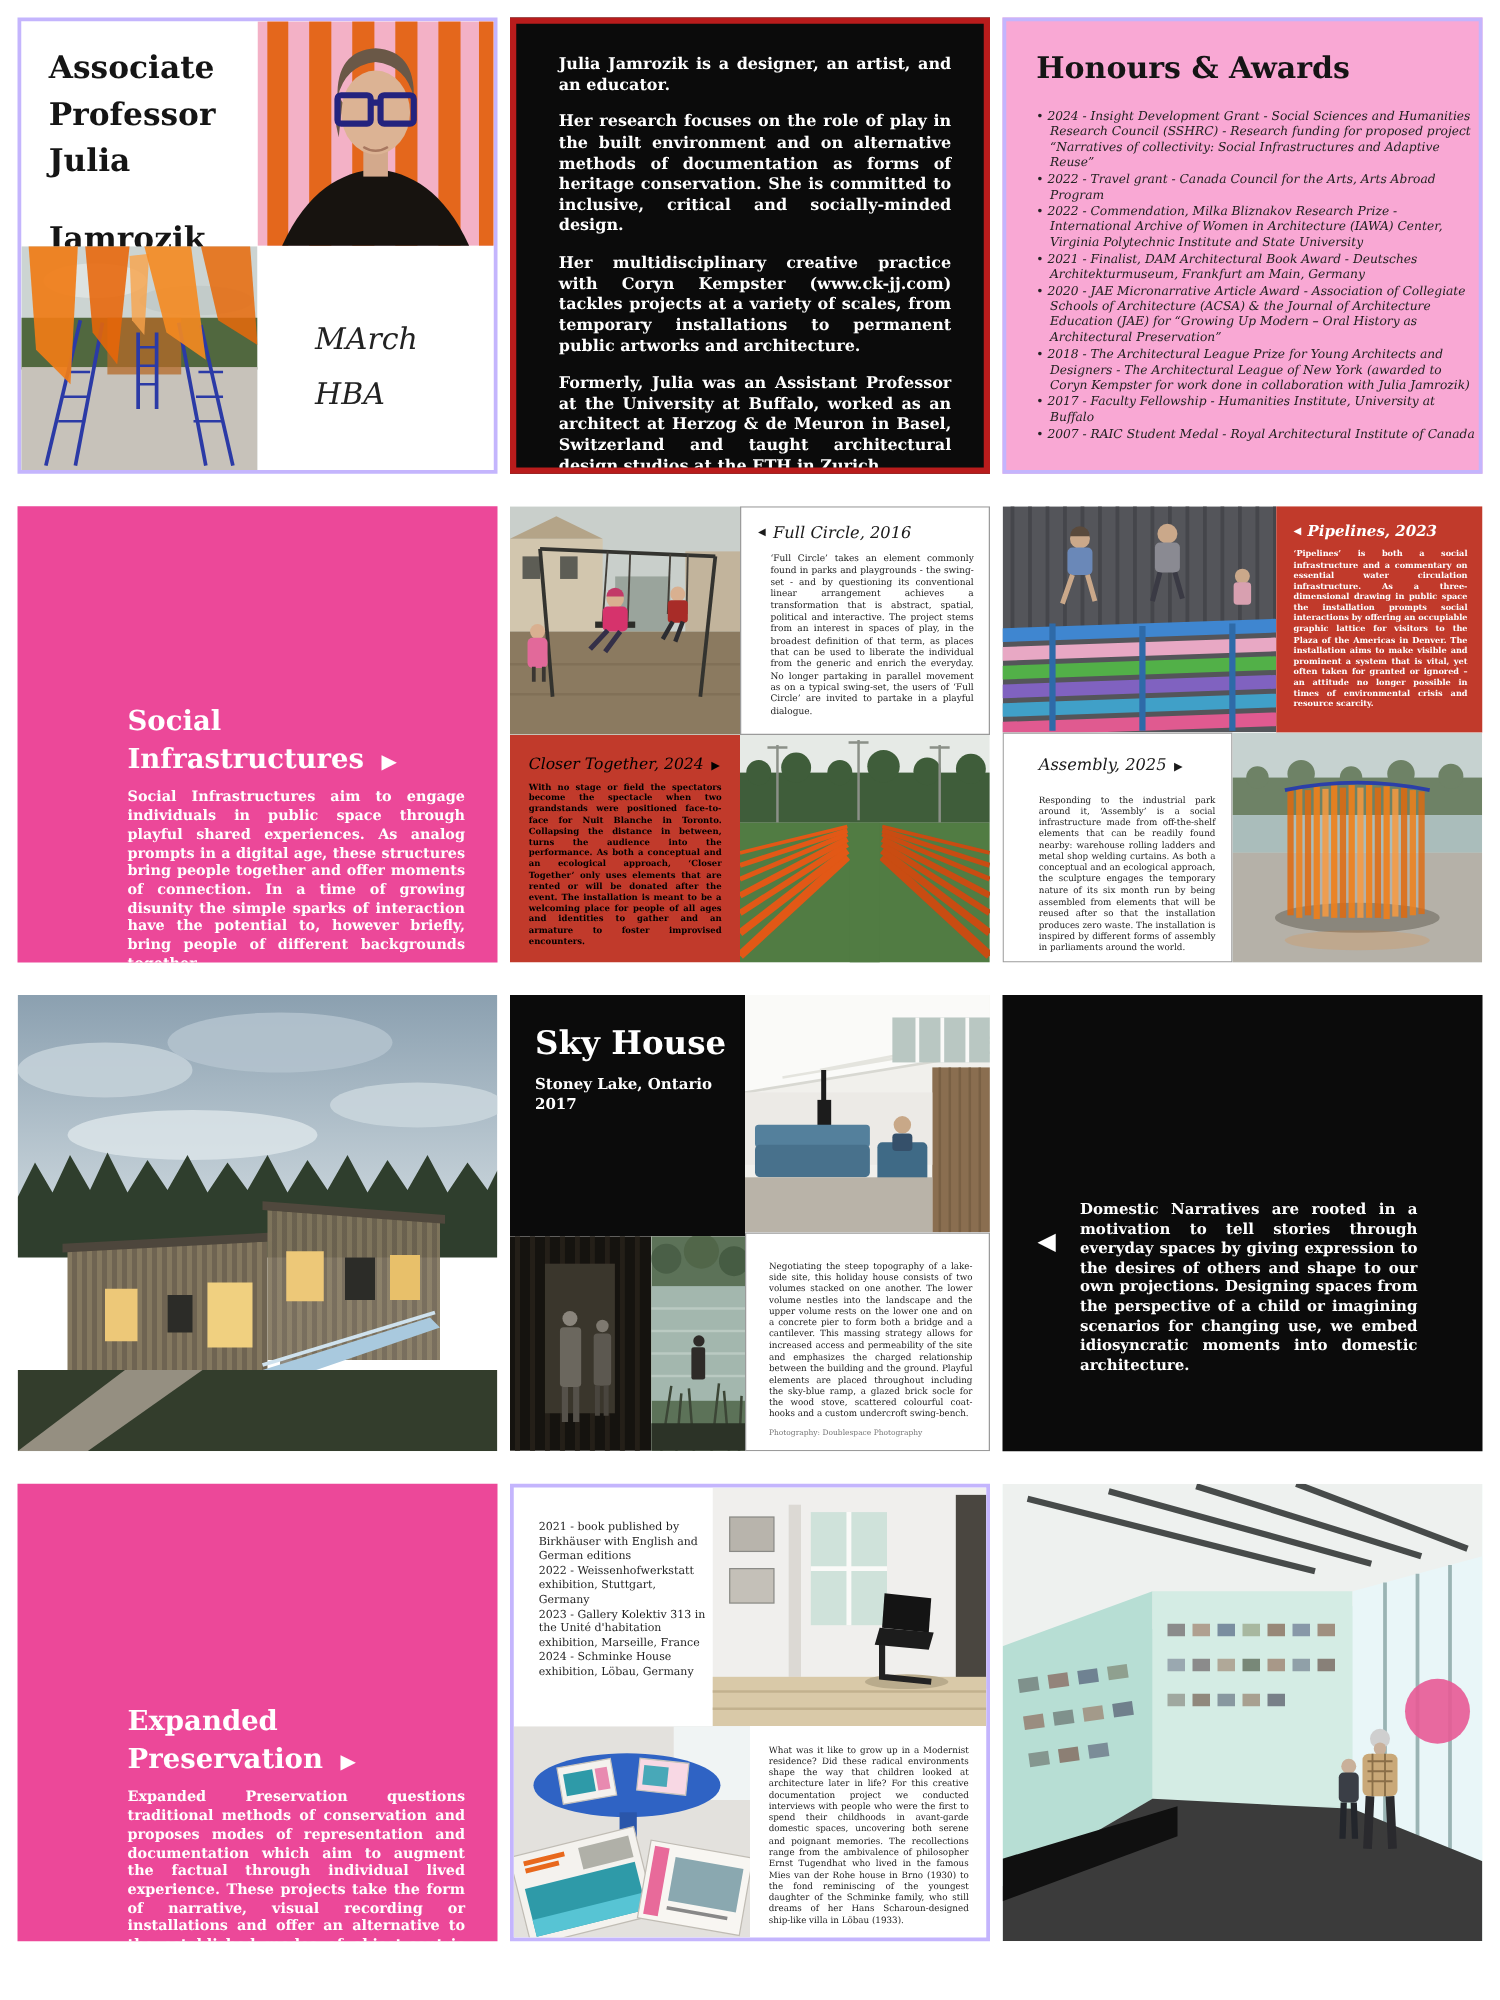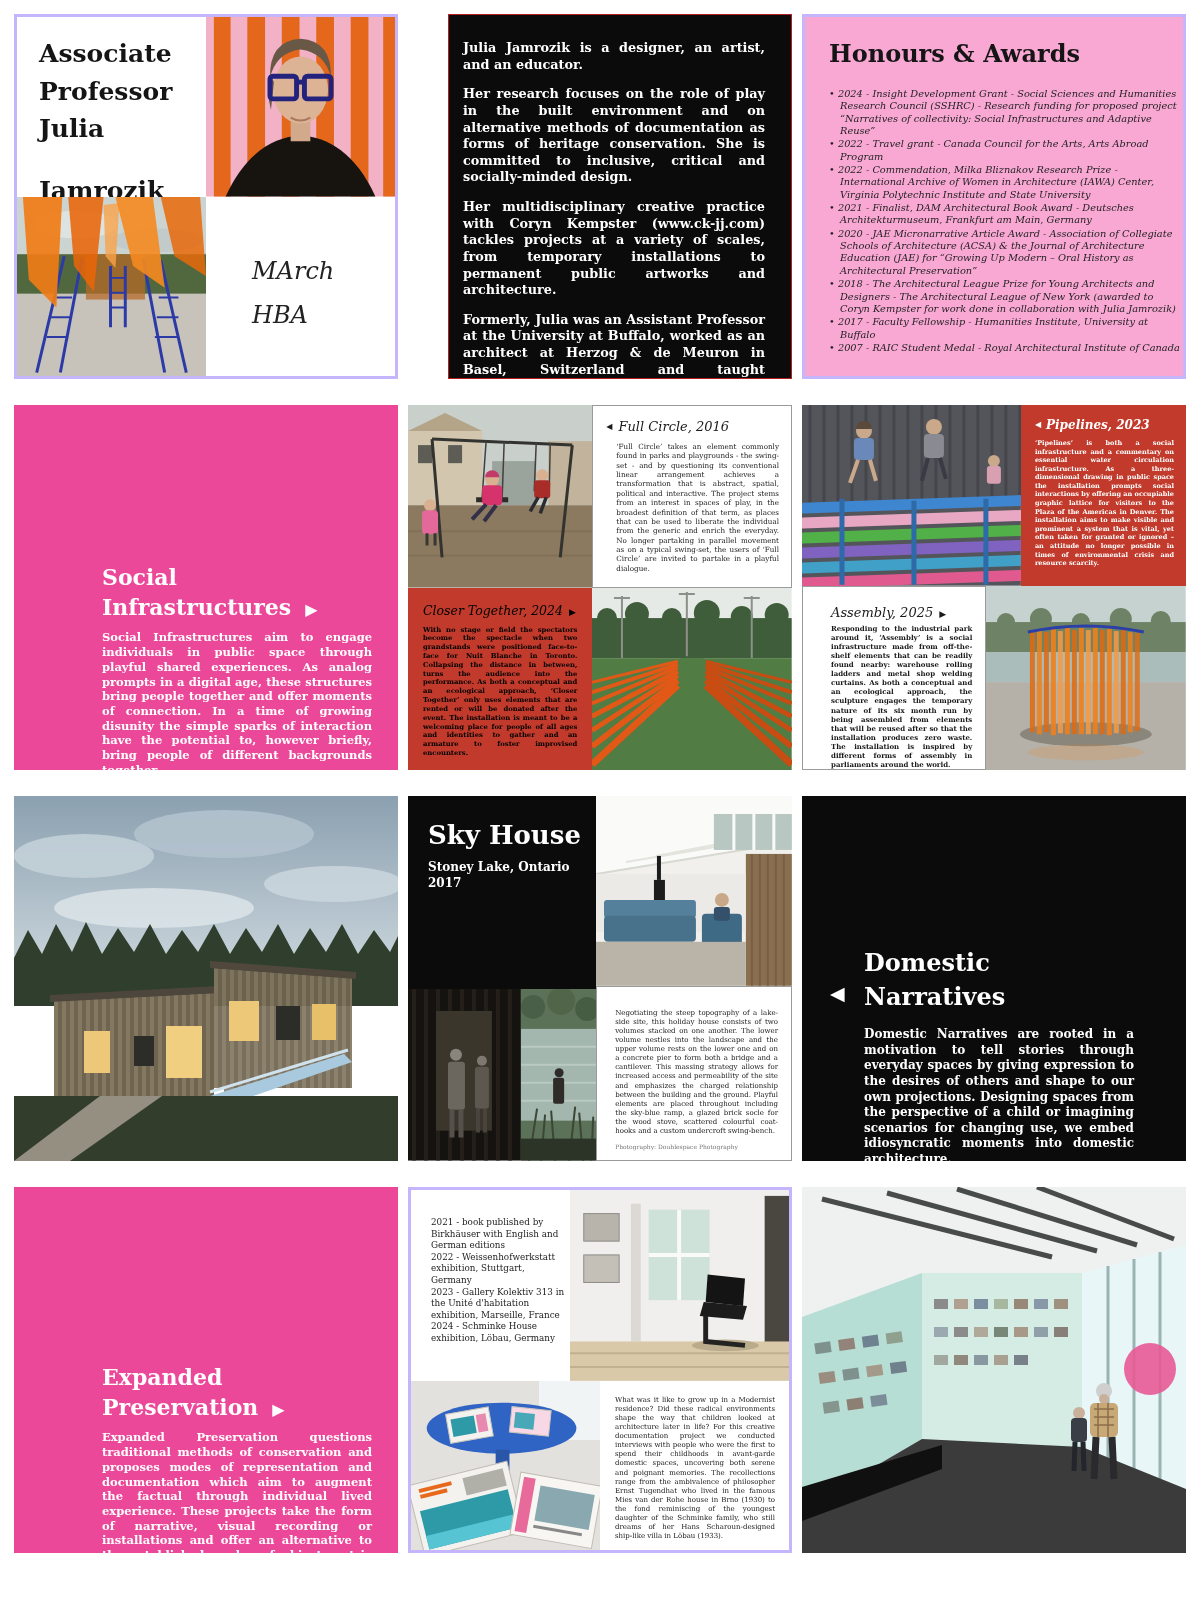--- a/index.html
+++ b/index.html
@@ -16,21 +16,21 @@
   .it { font-style:italic; }
 
   
   .profile { display:grid; grid-template-columns:50% 50%; grid-template-rows:50% 50%; background:#fff; }
   .pf-name { padding:18px 8px 0 22px; font-weight:bold; font-size:25px; line-height:1.5; color:#151515; }
   .pf-name .l4 { margin-top:24px; }
   .degrees { padding:52px 0 0 46px; font-style:italic; font-size:24px; line-height:1.85; color:#222; }
   .profile svg { width:100%; height:100%; }
 
   
-  .biopanel { padding:25px 26px 0 14px; font-weight:bold; font-size:12.8px; line-height:1.3; text-align:justify; border:1px solid #b91c1c;margin-left:40px; }
+  .biopanel { padding:25px 26px 0 34px; font-weight:bold; font-size:12.8px; line-height:1.3; text-align:justify; border:5px solid #b91c1c; }
   .biopanel p { margin-bottom:13px; }
 
   
   .awards { background:#f9a8d4; padding:22px 3px 0 24px; }
   .awards h1 { font-size:24px; font-weight:bold; color:#151515; }
   .awards ul { margin-top:20px; list-style:none; font-style:italic; font-size:9.8px; line-height:1.26; color:#222; }
   .awards li { padding-left:11px; text-indent:-11px; margin-bottom:1px; }
   .awards li::before { content:"• "; }
 
   
@@ -63,21 +63,21 @@
   .pf-top { height:49.5%; display:flex; }
   .pf-top svg { width:57%; height:100%; }
   .pl-block { width:43%; background:#c13a2b; color:#fff; padding:13px 12px 0 14px; }
   .pl-title { font-size:12px; font-weight:bold; }
   .pl-title .arr { font-size:8px; margin-right:5px; vertical-align:2px; }
   .pl-body { margin-top:7px; font-size:6.5px; font-weight:bold; line-height:1.32; text-align:justify; }
   .pf-bottom { height:50.5%; display:flex; }
   .as-block { width:48%; padding:18px 13px 0 28px; }
   .as-title { font-size:13px; }
   .as-title .arr { font-size:9px; margin-left:6px; }
-  .as-body { margin-top:4px; font-size:7px; line-height:1.3; text-align:justify;font-weight:bold; }
+  .as-body { margin-top:16px; font-size:7px; line-height:1.3; text-align:justify; }
   .pf-bottom svg { width:52%; height:100%; }
 
   
   .photo-panel svg { width:100%; height:100%; }
 
   
   .sky { display:flex; height:100%; }
   .sky-left { width:49%; display:flex; flex-direction:column; }
   .sky-title-block { height:53%; background:#0b0b0b; color:#fff; padding:24px 12px 0 20px; }
   .sky-title-block h2 { font-size:26px; font-weight:bold; }
@@ -445,22 +445,20 @@
       </svg>
       <div class="wb sky-text">
         <p>Negotiating the steep topography of a lake-side site, this holiday house consists of two volumes stacked on one another. The lower volume nestles into the landscape and the upper volume rests on the lower one and on a concrete pier to form both a bridge and a cantilever. This massing strategy allows for increased access and permeability of the site and emphasizes the charged relationship between the building and the ground. Playful elements are placed throughout including the sky-blue ramp, a glazed brick socle for the wood stove, scattered colourful coat-hooks and a custom undercroft swing-bench.</p>
         <p class="credit">Photography: Doublespace Photography</p>
       </div>
     </div>
   </section>
 
   <section class="panel black dn">
     <span class="arr arr-abs">◀</span>
-    <h2><span>Domestic</span><br>
-      <span>Narratives</span></h2>
     <p class="body">Domestic Narratives are rooted in a motivation to tell stories through everyday spaces by giving expression to the desires of others and shape to our own projections. Designing spaces from the perspective of a child or imagining scenarios for changing use, we embed idiosyncratic moments into domestic architecture.</p>
   </section>
 
   <section class="panel red statement exp">
     <h2><span>Expanded</span><br>
       <span>Preservation</span><span class="arr">▶</span></h2>
     <p class="body">Expanded Preservation questions traditional methods of conservation and proposes modes of representation and documentation which aim to augment the factual through individual lived experience. These projects take the form of narrative, visual recording or installations and offer an alternative to the established modes of object-centric preservation.</p>
   </section>
 
   <section class="panel b gm">

